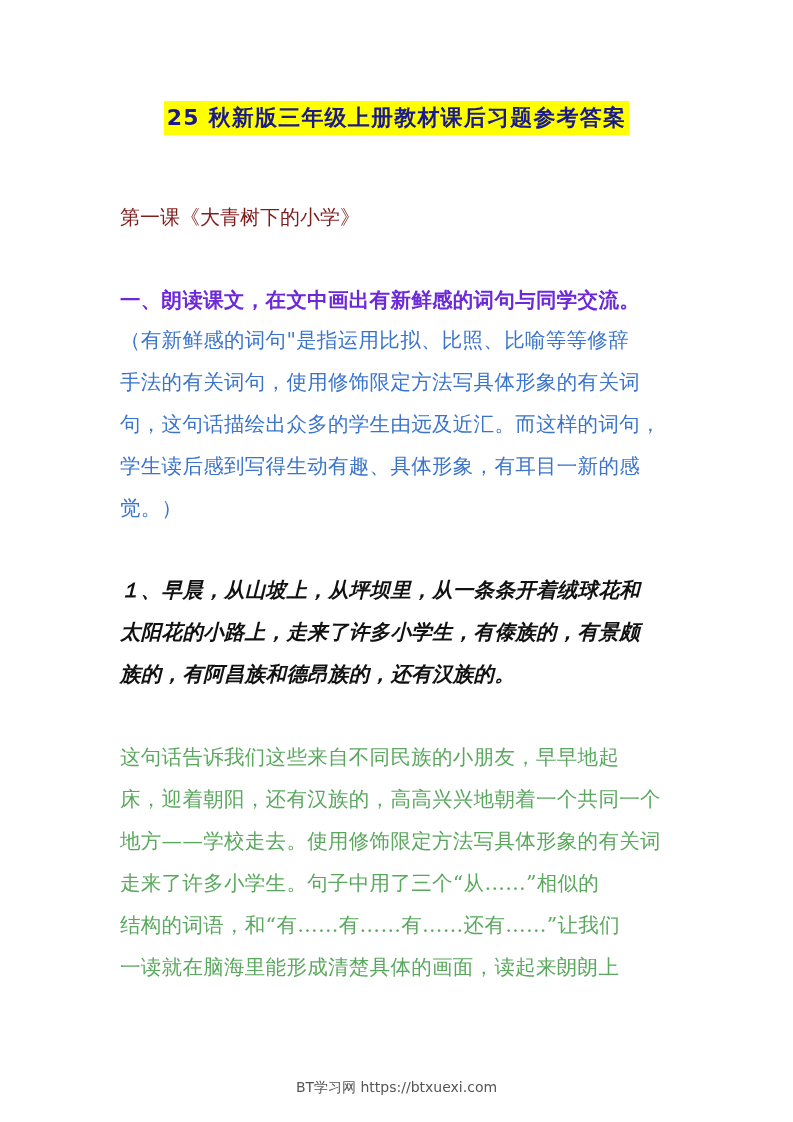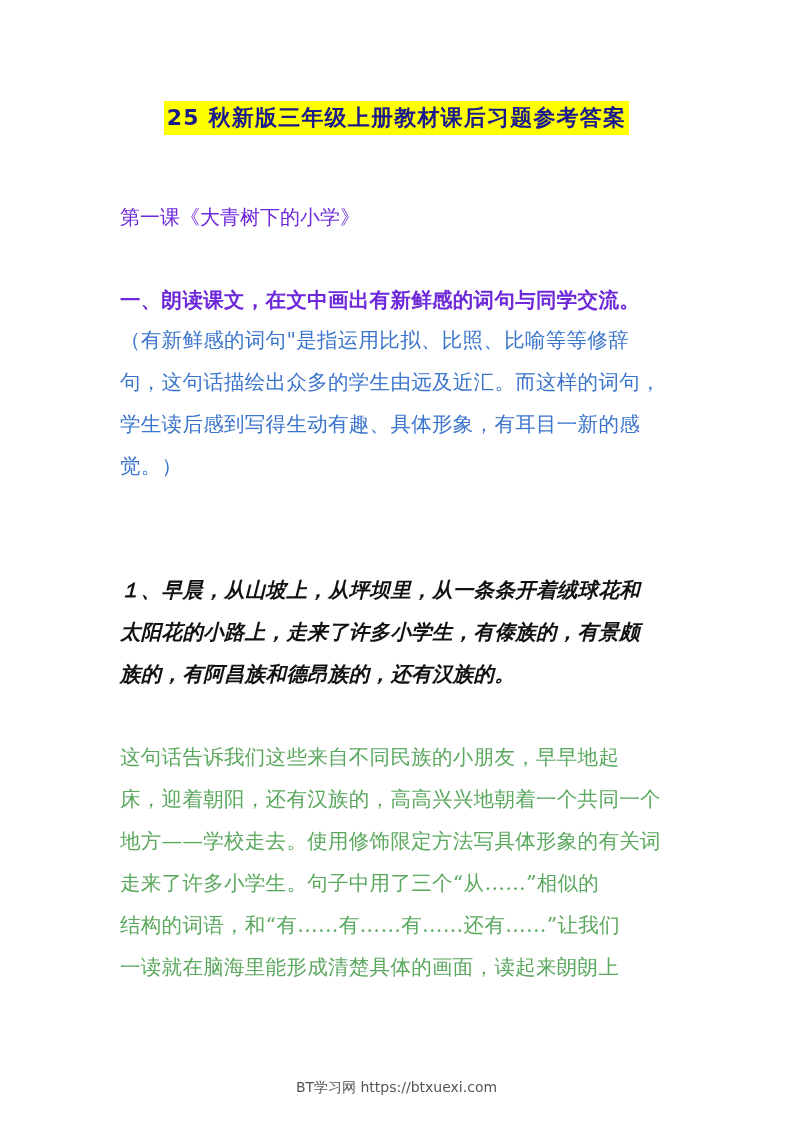--- a/index.html
+++ b/index.html
@@ -31,21 +31,21 @@
       letter-spacing: 1.2px;
       line-height: 34px;
       height: 34px;
       padding: 0 3px;
       white-space: nowrap;
     }
     .lesson-title {
       position: absolute;
       left: 120px;
       top: 203px;
-      color: #6d28d9;
+      color: #7f1d1d;
       font-size: 20px;
       line-height: 28px;
       white-space: nowrap;
     }
     .block {
       position: absolute;
       left: 120px;
       width: 560px;
     }
     .line {
@@ -83,20 +83,21 @@
 </div>
 
 <div class="lesson-title">第一课《大青树下的小学》</div>
 
 <div class="block q-heading" style="top:279px;">
   <div class="line">一、朗读课文，在文中画出有新鲜感的词句与同学交流。</div>
 </div>
 
 <div class="block blue" style="top:319px;">
   <div class="line">（有新鲜感的词句"是指运用比拟、比照、比喻等等修辞</div>
+  <div class="line">手法的有关词句，使用修饰限定方法写具体形象的有关词</div>
   <div class="line">句，这句话描绘出众多的学生由远及近汇。而这样的词句，</div>
   <div class="line">学生读后感到写得生动有趣、具体形象，有耳目一新的感</div>
   <div class="line">觉。）</div>
 </div>
 
 <div class="block black" style="top:569px;">
   <div class="line">１、早晨，从山坡上，从坪坝里，从一条条开着绒球花和</div>
   <div class="line">太阳花的小路上，走来了许多小学生，有傣族的，有景颇</div>
   <div class="line">族的，有阿昌族和德昂族的，还有汉族的。</div>
 </div>

